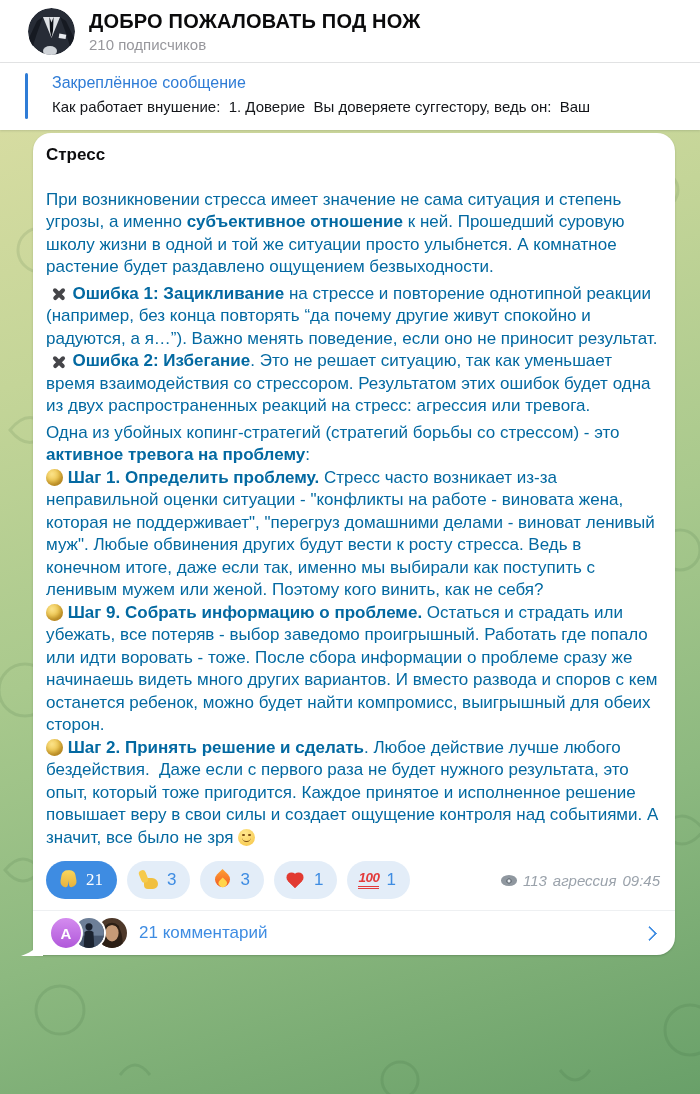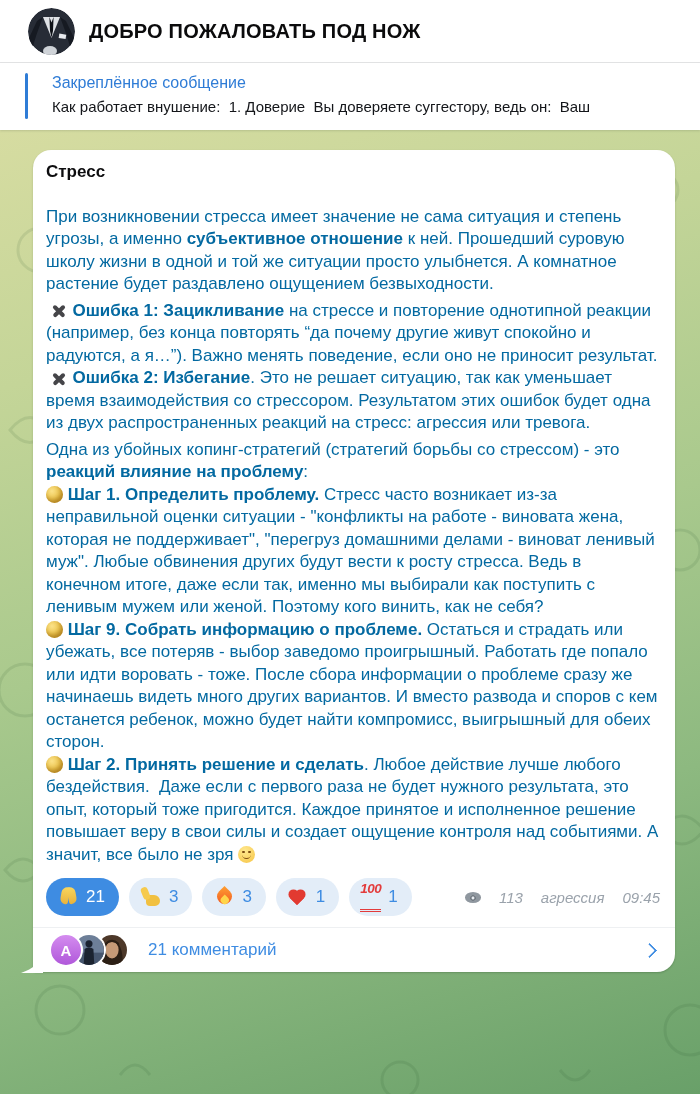--- a/index.html
+++ b/index.html
@@ -18,21 +18,21 @@
   .pinned { height:67px; background:#fff; position:relative; padding:9px 10px 0 52px; flex:none; box-shadow:0 1px 2px rgba(60,80,60,.18); z-index:5; }
   .pin-bar { position:absolute; left:25px; top:10px; width:3px; height:46px; border-radius:2px; background:#2f7cd6; }
   .pin-label { font-size:16px; color:#2f7cd6; line-height:22px; }
   .pin-preview { font-size:15px; color:#14161a; line-height:26px; white-space:pre; overflow:hidden; }
 
   
   .chat { flex:1; position:relative; background:linear-gradient(163deg,#d6dca1 0%,#c4d598 22%,#a9c98d 48%,#8db980 72%,#69a069 100%); overflow:hidden; }
   .doodles { position:absolute; inset:0; opacity:.10; }
 
   
-  .bubble { position:absolute; left:33px; top:20px; width:642px; background:#fff; border-radius:18px 18px 18px 4px; box-shadow:0 1px 2px rgba(20,40,20,.22); }
+  .bubble { position:absolute; left:33px; top:3px; width:642px; background:#fff; border-radius:18px 18px 18px 4px; box-shadow:0 1px 2px rgba(20,40,20,.22); }
   .tail { position:absolute; left:-12px; bottom:-1px; width:22px; height:20px; }
   .msg-body { padding:11px 15px 0 13px; }
   .msg-title { font-size:17px; line-height:22.5px; font-weight:700; color:#0d0d0f; margin-bottom:22px; }
   .msg-text { font-size:17px; line-height:22.5px; color:#0369a1; white-space:pre-wrap; }
   .para + .para { margin-top:4px; }
   .msg-text b { font-weight:700; }
 
   
   .ic { display:inline-block; vertical-align:-3px; }
   .ic-cross { width:15px; height:15px; position:relative; margin:0 1px; }
@@ -42,50 +42,50 @@
   .ic-moon { width:17px; height:17px; border-radius:50%; background:radial-gradient(circle at 35% 30%,#fbe289,#ecc34a 55%,#d2a02e); box-shadow:inset -2px -3px 4px rgba(140,95,15,.55); }
   .ic-smile { width:17px; height:17px; border-radius:50%; background:radial-gradient(circle at 40% 28%,#ffe88e,#f6c444); position:relative; vertical-align:-3px; }
   .ic-smile::before { content:""; position:absolute; top:5px; left:4px; width:2.6px; height:2.6px; border-radius:50%; background:#7c4d12; box-shadow:6px 0 0 #7c4d12; }
   .ic-smile::after { content:""; position:absolute; left:4px; top:6.5px; width:8.5px; height:5.5px; border-bottom:1.8px solid #7c4d12; border-radius:0 0 9px 9px; }
 
   
   .react-row { display:flex; align-items:center; padding:12px 15px 11px 13px; gap:10px; }
   .pill { height:38px; border-radius:19px; background:#e3edf8; display:flex; align-items:center; gap:7px; padding:0 14px 0 11px; cursor:pointer; flex:none; }
   .pill .cnt { font-size:17px; font-weight:500; color:#3e8ce2; }
   .pill.sel { background:#3e8ce2; }
-  .pill.sel .cnt { color:#fff; }
+  .pill.sel .cnt { color:#fff;font-family:Liberation Serif, serif; }
 
   .emj { display:inline-block; width:22px; height:22px; position:relative; flex:none; }
   .emj-pray::before,.emj-pray::after { content:""; position:absolute; top:1px; width:7.5px; height:17px; background:linear-gradient(#f8d65e,#e8b23c); }
   .emj-pray::before { left:3.5px; border-radius:7px 2px 3px 7px; transform:rotate(10deg); }
   .emj-pray::after  { right:3.5px; border-radius:2px 7px 7px 3px; transform:rotate(-10deg); }
   .emj-thumb::before { content:""; position:absolute; left:6px; top:9px; width:14px; height:11px; background:#f1c040; border-radius:3px 6px 5px 4px; }
   .emj-thumb::after { content:""; position:absolute; left:2px; top:1px; width:6.5px; height:13px; background:#f6ca4c; border-radius:5px; transform:rotate(-22deg); }
   .emj-fire::before { content:""; position:absolute; left:4px; top:3px; width:15px; height:15px; background:linear-gradient(135deg,#ffa031,#ef4f21); border-radius:0 50% 50% 50%; transform:rotate(45deg); }
   .emj-fire::after { content:""; position:absolute; left:8px; top:10px; width:7.5px; height:7.5px; background:#ffd54a; border-radius:0 50% 50% 50%; transform:rotate(45deg); }
   .emj-heart::before,.emj-heart::after { content:""; position:absolute; top:4px; width:10px; height:15px; border-radius:10px 10px 0 0; background:#e23a31; }
   .emj-heart::before { left:10.5px; transform:rotate(-45deg); transform-origin:0 100%; }
   .emj-heart::after  { left:0.5px;  transform:rotate(45deg);  transform-origin:100% 100%; }
-  .emj-hundred { width:auto; height:auto; font-style:italic; font-weight:800; font-size:13.5px; line-height:1; color:#e33b3b; border-bottom:3px double #e33b3b; padding-bottom:13px; letter-spacing:-.5px; }
+  .emj-hundred { width:auto; height:auto; font-style:italic; font-weight:800; font-size:13.5px; line-height:1; color:#e33b3b; border-bottom:3px double #e33b3b; padding-bottom:1px; letter-spacing:-.5px; }
 
   
-  .meta { margin-left:auto; display:flex; align-items:center; gap:18px; color:#9aa2ab; font-size:15px; font-style:italic; }
+  .meta { margin-left:auto; display:flex; align-items:center; gap:6px; color:#9aa2ab; font-size:15px; font-style:italic; }
   .eye { width:16px; height:16px; position:relative; display:inline-block; }
   .eye::before { content:""; position:absolute; left:0; top:3px; width:16px; height:10.5px; background:#8f979f; border-radius:50%; }
   .eye::after { content:""; position:absolute; left:5.2px; top:6px; width:5.5px; height:5.5px; background:#e9edf1; border-radius:50%; box-shadow:inset 0 0 0 1.6px #6f777f; }
 
   
   .comments { border-top:1px solid #eef0f2; height:45px; display:flex; align-items:center; padding:0 20px 0 16px; cursor:pointer; border-radius:0 0 18px 4px; }
   .cavs { display:flex; }
   .cav { width:34px; height:34px; border-radius:50%; border:2px solid #fff; flex:none; }
   .cav + .cav { margin-left:-11px; }
   .cav-a { background:linear-gradient(#d48cef,#b058da); color:#fff; font-size:15px; font-weight:700; display:flex; align-items:center; justify-content:center; z-index:3; position:relative; }
   .cav-2 { z-index:2; position:relative; overflow:hidden; }
   .cav-3 { z-index:1; position:relative; overflow:hidden; }
-  .com-label { margin-left:19px; font-size:17px; color:#3e8ce2; }
+  .com-label { margin-left:10px; font-size:17px; color:#3e8ce2; }
   .chev { width:11px; height:11px; border-top:2.6px solid #3e8ce2; border-right:2.6px solid #3e8ce2; transform:rotate(45deg); margin-left:auto; border-radius:1px; }
 </style>
 </head>
 <body>
 
 <div class="page">
 
   <div class="header">
     <div class="avatar">
       <svg viewBox="0 0 47 47" width="47" height="47">
@@ -93,20 +93,21 @@
         <path d="M15 9 L23.5 30 L32 9 Z" fill="#dfe2e6"></path>
         <path d="M21.4 9 L23.5 14.5 L25.6 9 L25 23 L23.5 29.5 L22 23 Z" fill="#0e1117"></path>
         <path d="M3 47 C7 28 13 15 15 9 L9 13 L1 30 Z" fill="#161a22"></path>
         <path d="M44 47 C40 28 34 15 32 9 L38 13 L46 30 Z" fill="#161a22"></path>
         <rect x="31" y="26" width="7" height="4.5" fill="#e8eaee" transform="rotate(9 34 28)"></rect>
         <ellipse cx="22" cy="43" rx="7" ry="5" fill="#cfd3d8"></ellipse>
       </svg>
     </div>
     <div class="head-texts">
       <div class="chan-title">ДОБРО ПОЖАЛОВАТЬ ПОД НОЖ</div>
+      <div class="chan-sub">210 подписчиков</div>
     </div>
   </div>
 
   <div class="pinned">
     <div class="pin-bar"></div>
     <div class="pin-label">Закреплённое сообщение</div>
     <div class="pin-preview">Как работает внушение:  1. Доверие  Вы доверяете суггестору, ведь он:  Ваш</div>
   </div>
 
   <div class="chat">
@@ -128,21 +129,21 @@
     </svg>
 
     <div class="bubble">
       <svg class="tail" viewBox="0 0 22 20">
         <path d="M22 0 C20 9 12 16 0 20 L22 20 Z" fill="#ffffff"></path>
       </svg>
 
       <div class="msg-body">
         <div class="msg-title">Стресс</div>
         <div class="msg-text"><div class="para">При возникновении стресса имеет значение не сама ситуация и степень угрозы, а именно <b>субъективное отношение</b> к ней. Прошедший суровую школу жизни в одной и той же ситуации просто улыбнется. А комнатное растение будет раздавлено ощущением безвыходности.</div><div class="para"> <span class="ic ic-cross"></span> <b>Ошибка 1: Зацикливание</b> на стрессе и повторение однотипной реакции (например, без конца повторять “да почему другие живут спокойно и радуются, а я…”). Важно менять поведение, если оно не приносит результат.
- <span class="ic ic-cross"></span> <b>Ошибка 2: Избегание</b>. Это не решает ситуацию, так как уменьшает время взаимодействия со стрессором. Результатом этих ошибок будет одна из двух распространенных реакций на стресс: агрессия или тревога.</div><div class="para">Одна из убойных копинг-стратегий (стратегий борьбы со стрессом) - это <b>реакций влияние на проблему</b>:
+ <span class="ic ic-cross"></span> <b>Ошибка 2: Избегание</b>. Это не решает ситуацию, так как уменьшает время взаимодействия со стрессором. Результатом этих ошибок будет одна из двух распространенных реакций на стресс: агрессия или тревога.</div><div class="para">Одна из убойных копинг-стратегий (стратегий борьбы со стрессом) - это <b>активное тревога на проблему</b>:
 <span class="ic ic-moon"></span> <b>Шаг 1. Определить проблему.</b> Стресс часто возникает из-за неправильной оценки ситуации - "конфликты на работе - виновата жена, которая не поддерживает", "перегруз домашними делами - виноват ленивый муж". Любые обвинения других будут вести к росту стресса. Ведь в конечном итоге, даже если так, именно мы выбирали как поступить с ленивым мужем или женой. Поэтому кого винить, как не себя?
 <span class="ic ic-moon"></span> <b>Шаг 9. Собрать информацию о проблеме.</b> Остаться и страдать или убежать, все потеряв - выбор заведомо проигрышный. Работать где попало или идти воровать - тоже. После сбора информации о проблеме сразу же начинаешь видеть много других вариантов. И вместо развода и споров с кем останется ребенок, можно будет найти компромисс, выигрышный для обеих сторон.
 <span class="ic ic-moon"></span> <b>Шаг 2. Принять решение и сделать</b>. Любое действие лучше любого бездействия.  Даже если с первого раза не будет нужного результата, это опыт, который тоже пригодится. Каждое принятое и исполненное решение повышает веру в свои силы и создает ощущение контроля над событиями. А значит, все было не зря <span class="ic ic-smile"></span></div></div>
       </div>
 
       <div class="react-row">
 
         <span style="display:contents"><div class="pill sel">
               <span class="emj emj-pray"></span>
               <span class="cnt">21</span>

